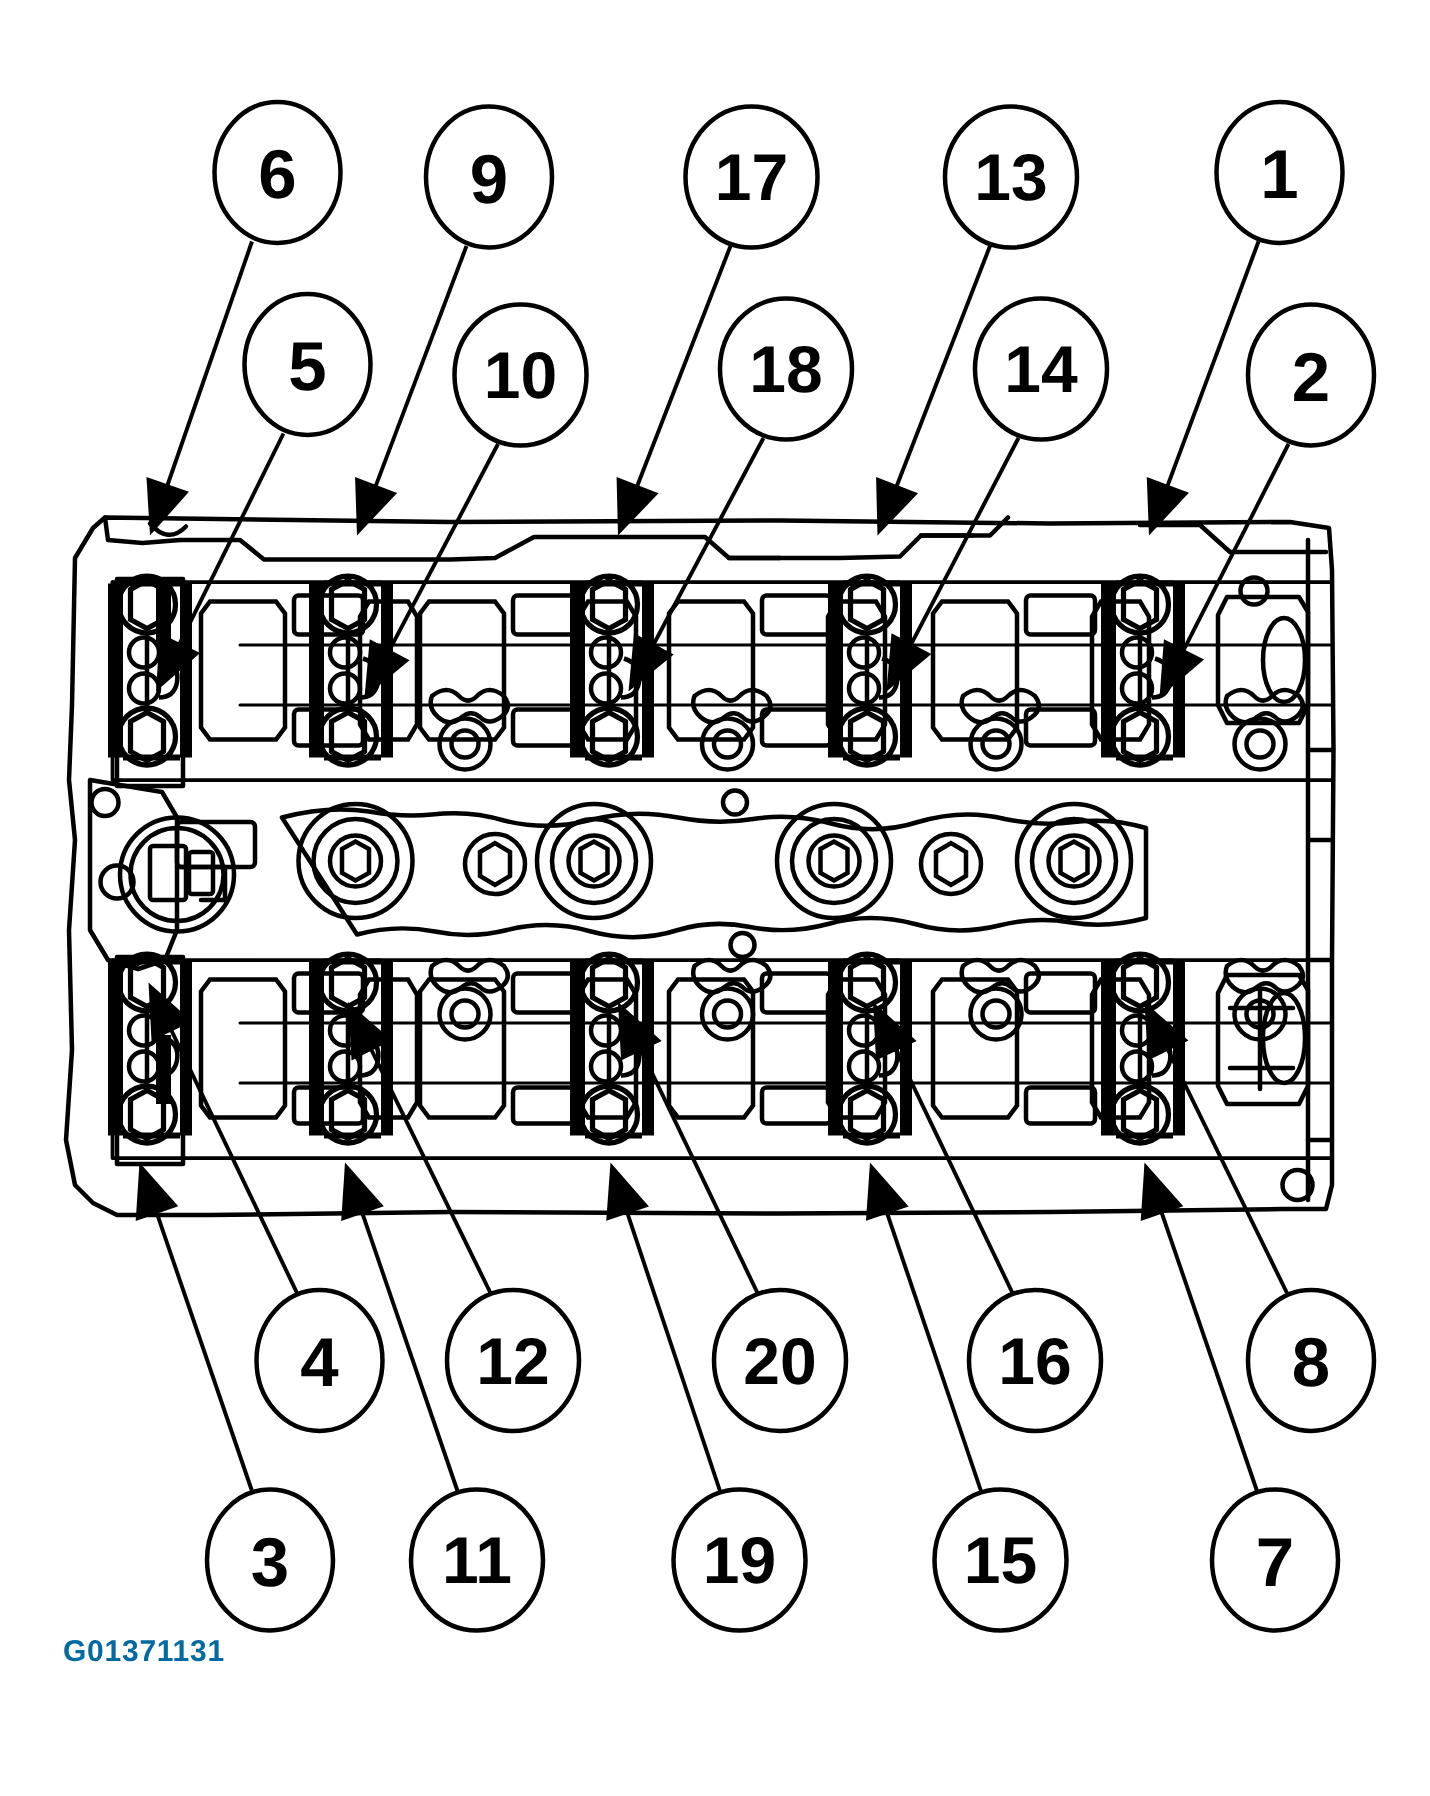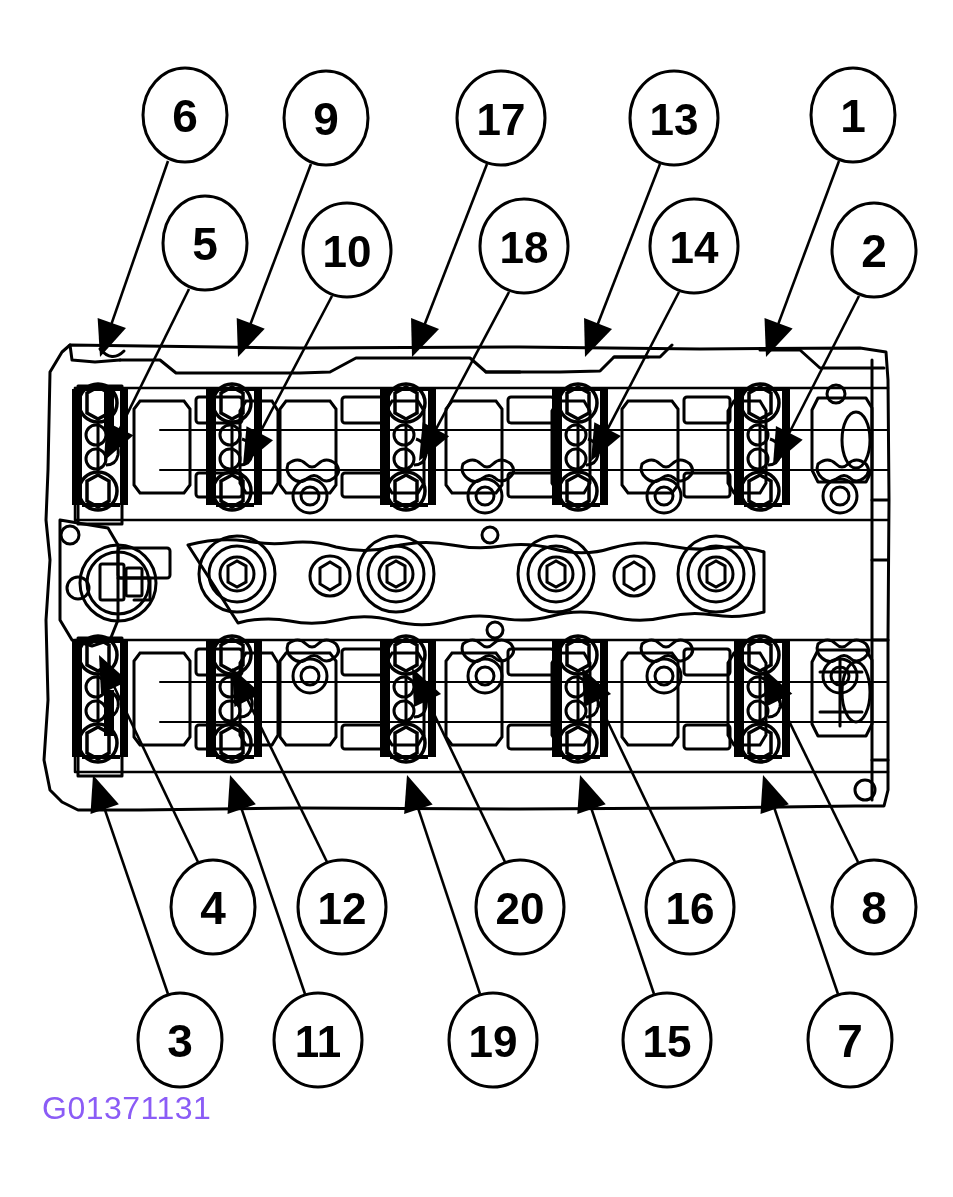--- a/index.html
+++ b/index.html
@@ -4,21 +4,21 @@
 <style>
   html,body{margin:0;padding:0;background:#ffffff;}
   body{width:953px;height:1197px;position:relative;
        font-family:"Liberation Sans","DejaVu Sans",sans-serif;}
   #stage{position:absolute;left:0;top:0;width:953px;height:1197px;overflow:hidden;}
   svg.layer{position:absolute;left:0;top:0;width:953px;height:1197px;}
   .callout-num{font-family:"Liberation Sans","DejaVu Sans",sans-serif;
                font-weight:bold;text-anchor:middle;dominant-baseline:central;fill:#000;}
   #caption{position:absolute;left:42px;top:1090px;
            font-family:"Liberation Sans","DejaVu Sans",sans-serif;
-           font-size:32px;color:#8b5cf6;letter-spacing:0.5px;white-space:nowrap;}
+           font-size:20px;color:#0369a1;letter-spacing:0.5px;white-space:nowrap;font-weight:bold;}
 </style>
 </head>
 <body>
 
 <div id="stage">
 
   <svg class="layer" viewBox="0 0 953 1197">
     <g fill="none" stroke="#000" stroke-width="3" stroke-linejoin="round" stroke-linecap="round">
 
       <g>

